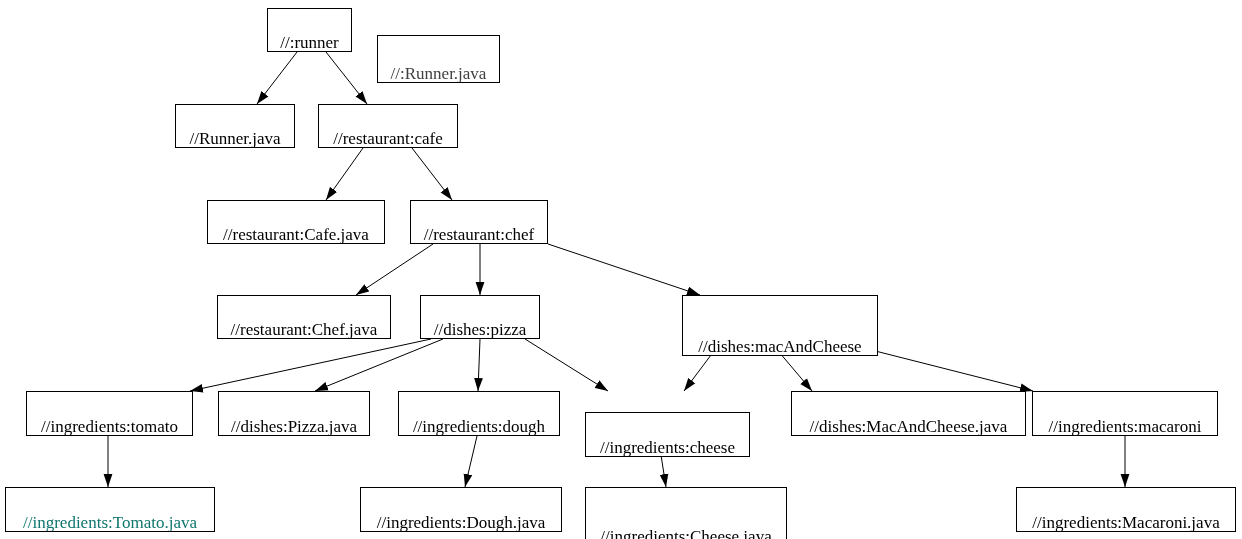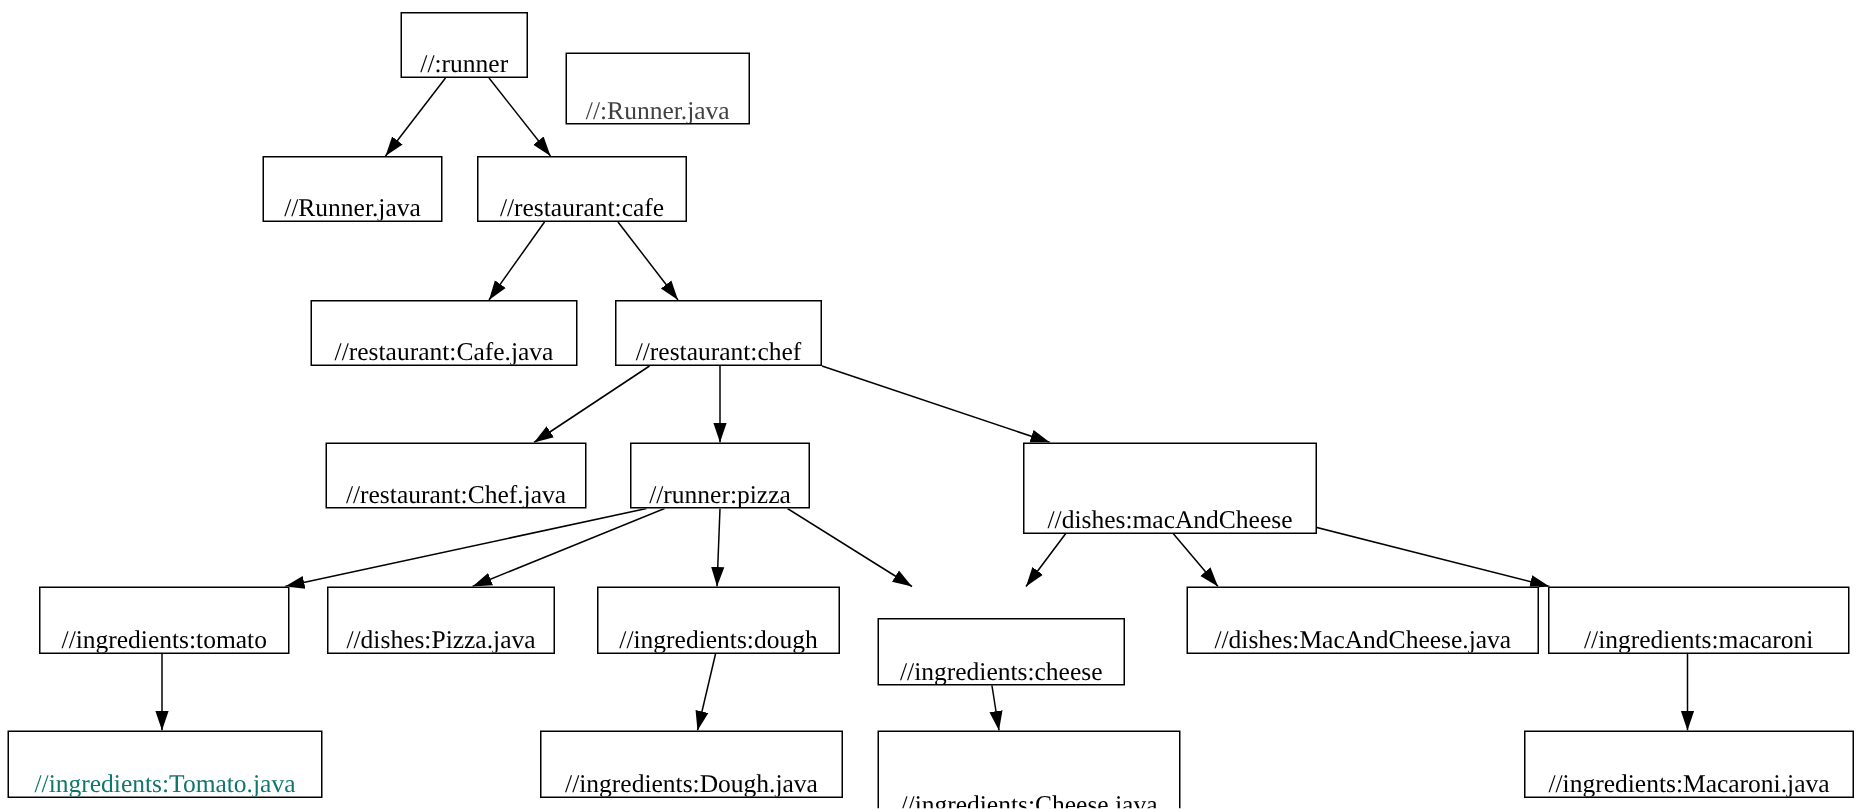--- a/index.html
+++ b/index.html
@@ -86,41 +86,41 @@
     <div class="node" style="left: 207px; top: 200px; width: 178px; height: 44px; background: rgb(255, 255, 255); border-color: rgb(0, 0, 0); color: rgb(0, 0, 0);">
       <span>//restaurant:Cafe.java</span>
     </div>
     <div class="node" style="left: 410px; top: 200px; width: 138px; height: 44px; background: rgb(255, 255, 255); border-color: rgb(0, 0, 0); color: rgb(0, 0, 0);">
       <span>//restaurant:chef</span>
     </div>
     <div class="node" style="left: 217px; top: 295px; width: 174px; height: 44px; background: rgb(255, 255, 255); border-color: rgb(0, 0, 0); color: rgb(0, 0, 0);">
       <span>//restaurant:Chef.java</span>
     </div>
     <div class="node" style="left: 420px; top: 295px; width: 120px; height: 44px; background: rgb(255, 255, 255); border-color: rgb(0, 0, 0); color: rgb(0, 0, 0);">
-      <span>//runner:pizza</span>
+      <span>//dishes:pizza</span>
     </div>
     <div class="node" style="left: 682px; top: 295px; width: 196px; height: 61px; background: rgb(255, 255, 255); border-color: rgb(0, 0, 0); color: rgb(0, 0, 0);">
       <span>//dishes:macAndCheese</span>
     </div>
     <div class="node" style="left: 26px; top: 391px; width: 167px; height: 45px; background: rgb(255, 255, 255); border-color: rgb(0, 0, 0); color: rgb(0, 0, 0);">
       <span>//ingredients:tomato</span>
     </div>
     <div class="node" style="left: 218px; top: 391px; width: 152px; height: 45px; background: rgb(255, 255, 255); border-color: rgb(0, 0, 0); color: rgb(0, 0, 0);">
       <span>//dishes:Pizza.java</span>
     </div>
     <div class="node" style="left: 398px; top: 391px; width: 162px; height: 45px; background: rgb(255, 255, 255); border-color: rgb(0, 0, 0); color: rgb(0, 0, 0);">
       <span>//ingredients:dough</span>
     </div>
     <div class="node" style="left: 585px; top: 412px; width: 165px; height: 45px; background: rgb(255, 255, 255); border-color: rgb(0, 0, 0); color: rgb(0, 0, 0);">
       <span>//ingredients:cheese</span>
     </div>
     <div class="node" style="left: 775px; top: 391px; width: 235px; height: 45px; background: rgb(255, 255, 255); border-color: rgb(0, 0, 0); color: rgb(0, 0, 0); margin-left: 16px;">
       <span>//dishes:MacAndCheese.java</span>
     </div>
-    <div class="node" style="left: 1032px; top: 391px; width: 201px; height: 45px; background: rgb(255, 255, 255); border-color: rgb(0, 0, 0); color: rgb(0, 0, 0);">
+    <div class="node" style="left: 1032px; top: 391px; width: 186px; height: 45px; background: rgb(255, 255, 255); border-color: rgb(0, 0, 0); color: rgb(0, 0, 0);">
       <span>//ingredients:macaroni</span>
     </div>
     <div class="node" style="left: 5px; top: 487px; width: 210px; height: 45px; background: rgb(255, 255, 255); border-color: rgb(0, 0, 0); color: #0f766e;">
       <span>//ingredients:Tomato.java</span>
     </div>
     <div class="node" style="left: 360px; top: 487px; width: 202px; height: 45px; background: rgb(255, 255, 255); border-color: rgb(0, 0, 0); color: rgb(0, 0, 0);">
       <span>//ingredients:Dough.java</span>
     </div>
     <div class="node" style="left: 585px; top: 487px; width: 202px; height: 59px; background: rgb(255, 255, 255); border-color: rgb(0, 0, 0); color: rgb(0, 0, 0);">
       <span>//ingredients:Cheese.java</span>

